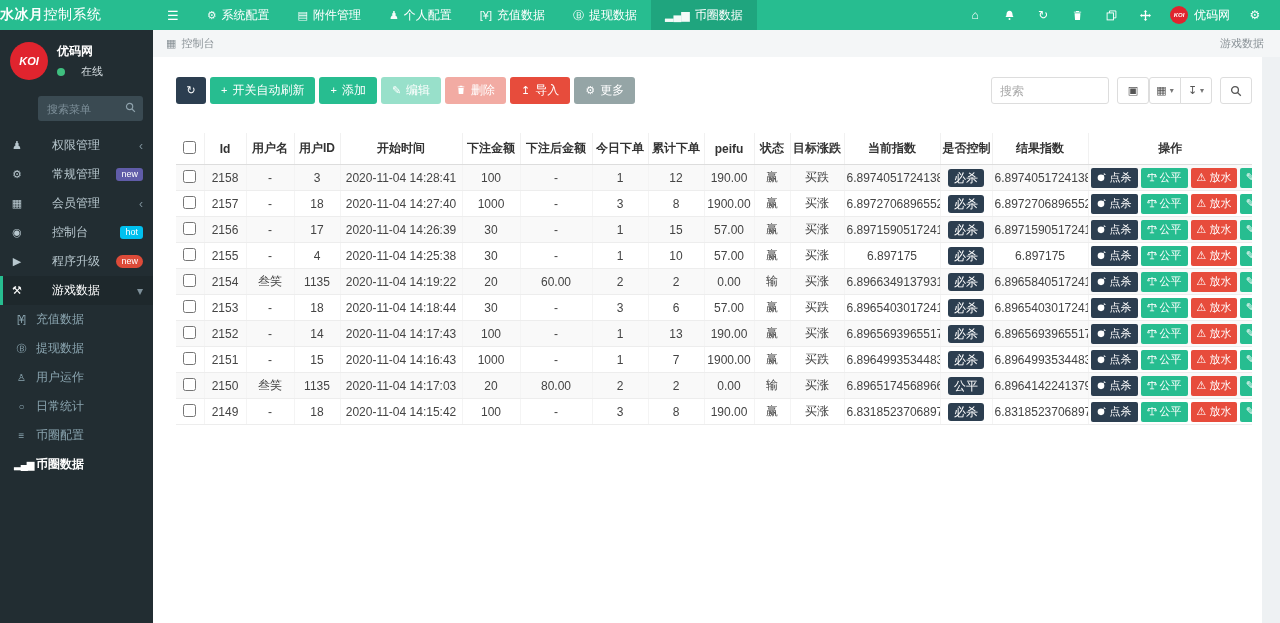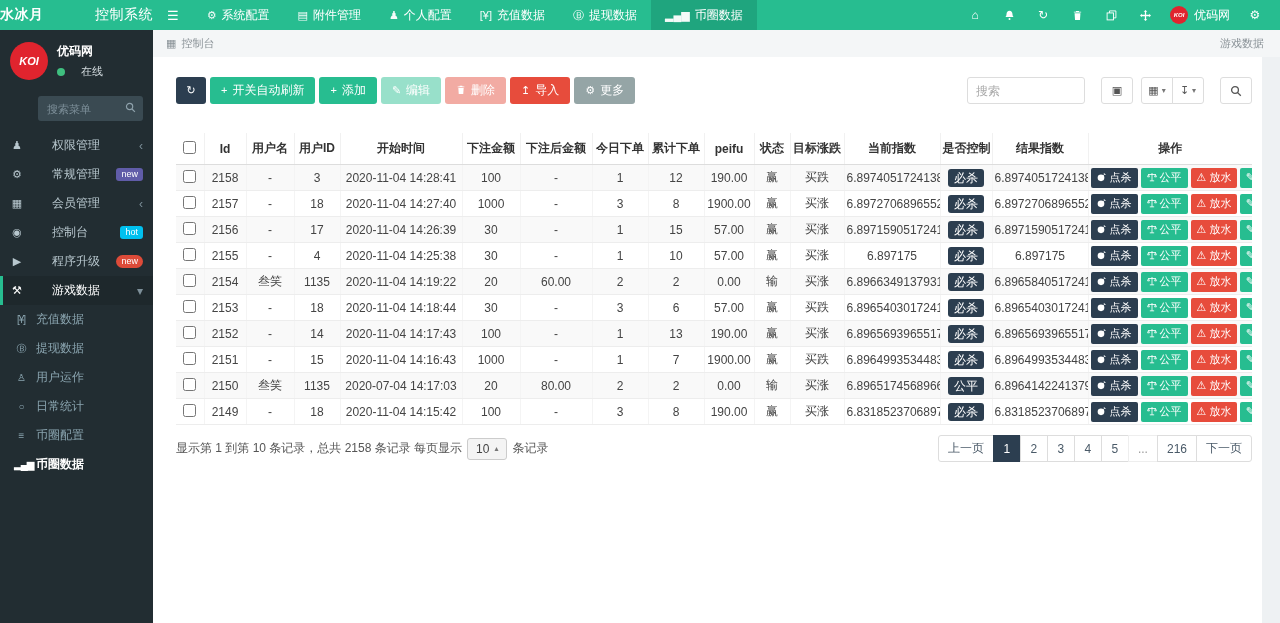--- a/index.html
+++ b/index.html
@@ -1,20 +1,20 @@
 <!DOCTYPE html>
 <html style="--teal: #27bd90; --teal-dark: #1fa57e; --dark: #2c3e50; --red: #e74c3c; --gray-btn: #95a5a6; --teal-disabled: #98e0ca; --red-disabled: #f2aba3; --sidebar: #222d32; --sidebar-active: #1e282c; --badge-new-purple: #605ca8; --badge-hot-blue: #00c0ef; --badge-new-red: #dd4b39;"><head>
 <meta charset="utf-8">
 <style>
   * { margin:0; padding:0; box-sizing:border-box; }
   html,body { width:1280px; height:623px; overflow:hidden; font-family:"Liberation Sans","DejaVu Sans",sans-serif; background:#eef1f3; font-size:12px; color:#333; }
 
   
   .navbar { position:absolute; top:0; left:0; right:0; height:30px; background:var(--teal); display:flex; align-items:stretch; color:#fff; z-index:5; }
-  .brand { width:153px; display:flex; align-items:center; justify-content:space-between; font-size:14px; letter-spacing:.5px; }
+  .brand { width:153px; display:flex; align-items:center; justify-content:flex-start; font-size:14px; letter-spacing:.5px; }
   .brand b { font-weight:bold; }
   .topnav { display:flex; align-items:stretch; flex:1; }
   .nav-toggle { display:flex; align-items:center; padding:0 14px; cursor:pointer; font-size:13px; }
   .nav-item { display:flex; align-items:center; gap:5px; padding:0 14px; cursor:pointer; font-size:12px; white-space:nowrap; }
   .nav-item.active { background:var(--teal-dark); }
   .nav-ico { font-size:11px; opacity:.95; }
   .nav-right { display:flex; align-items:center; gap:0; padding-right:8px; }
   .nav-right .tool { display:flex; align-items:center; justify-content:center; width:34px; height:30px; cursor:pointer; color:#fff; }
   .user-chip { display:flex; align-items:center; gap:6px; padding:0 8px; cursor:pointer; }
   .chip-avatar { width:18px; height:18px; border-radius:50%; background:#e0242e; color:#fff; font-size:6px; font-weight:bold; display:flex; align-items:center; justify-content:center; font-style:italic; }
@@ -55,21 +55,21 @@
   .toolbar { display:flex; gap:4px; }
   .btn { display:inline-flex; align-items:center; justify-content:center; gap:5px; height:27px; padding:0 11px; border:0; border-radius:3px; color:#fff; font-size:12px; cursor:pointer; font-family:inherit; white-space:nowrap; }
   .btn .bico { font-size:11px; line-height:1; }
   .btn.dark { background:var(--dark); }
   .btn.teal { background:var(--teal); }
   .btn.red { background:var(--red); }
   .btn.gray { background:var(--gray-btn); }
   .btn.teal.disabled { background:var(--teal-disabled); cursor:default; }
   .btn.red.disabled { background:var(--red-disabled); cursor:default; }
   .btn.square { width:30px; padding:0; }
-  .tbl-tools { display:flex; align-items:center; gap:8px; }
+  .tbl-tools { display:flex; align-items:center; }
   .tbl-search { width:118px; height:27px; border:1px solid #ddd; border-radius:3px; padding:0 8px; font-size:12px; color:#555; outline:none; font-family:inherit; }
   .tbl-search::placeholder { color:#aaa; }
   .tool-group { display:flex; }
   .tbtn { display:inline-flex; align-items:center; justify-content:center; gap:3px; min-width:32px; height:27px; background:#fff; border:1px solid #ddd; color:#555; cursor:pointer; font-size:11px; margin-left:-1px; }
   .tbtn:first-child { border-radius:3px 0 0 3px; margin-left:0; }
   .tbtn:last-child { border-radius:0 3px 3px 0; }
   .tbtn.single { border-radius:3px; margin-left:8px; }
   .caret { font-size:8px; color:#777; }
 
   
@@ -707,21 +707,21 @@
                   </button>
 
   </span>
 </td>
             </tr>
             <tr>
               <td><input type="checkbox" style=""></td>
               <td>2150</td>
               <td>叁笑</td>
               <td>1135</td>
-              <td>2020-07-04 14:17:03</td>
+              <td>2020-11-04 14:17:03</td>
               <td>20</td>
               <td>80.00</td>
               <td>2</td>
               <td>2</td>
               <td>0.00</td>
               <td>输</td>
               <td>买涨</td>
               <td>6.8965174568966</td>
               <td><span class="ctl-badge">公平</span></td>
               <td>6.8964142241379</td>
@@ -790,35 +790,14 @@
                     <span>✎</span>
                   </button>
 
   </span>
 </td>
             </tr>
           </tbody>
       </table>
     </div>
 
-    <div class="tbl-footer">
-      <div class="pg-info">
-        <span>显示第 1 到第 10 条记录，总共 2158 条记录 每页显示</span>
-        <span class="per-page">
-          <span>10</span>
-          <span class="caret">▴</span>
-        </span>
-        <span>条记录</span>
-      </div>
-      <ul class="pagination" id="pagination">
-          <li class="page-btn">上一页</li>
-          <li class="page-btn active">1</li>
-          <li class="page-btn">2</li>
-          <li class="page-btn">3</li>
-          <li class="page-btn">4</li>
-          <li class="page-btn">5</li>
-          <li class="page-btn dots">...</li>
-          <li class="page-btn">216</li>
-          <li class="page-btn">下一页</li>
-        </ul>
-    </div>
   </div>
 </div>
 
 </body></html>

